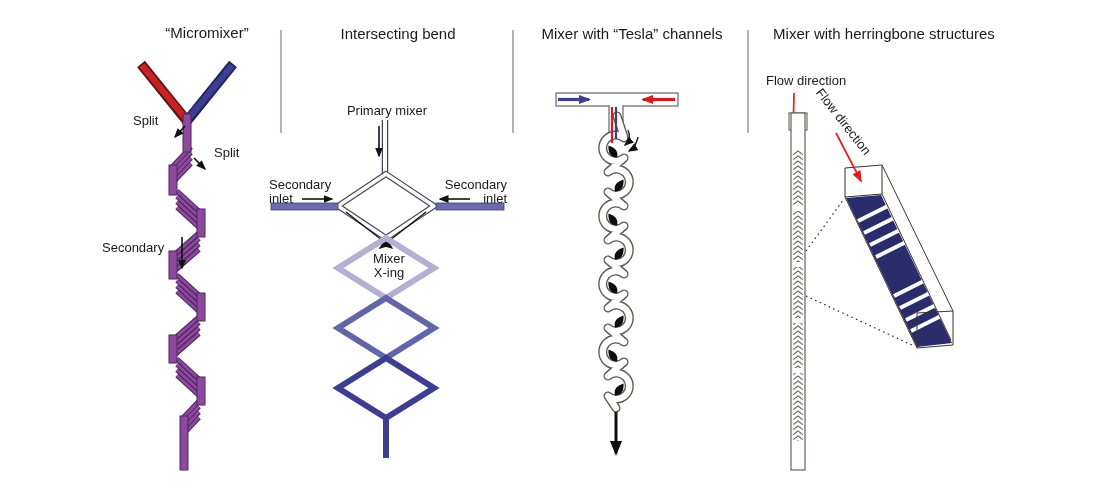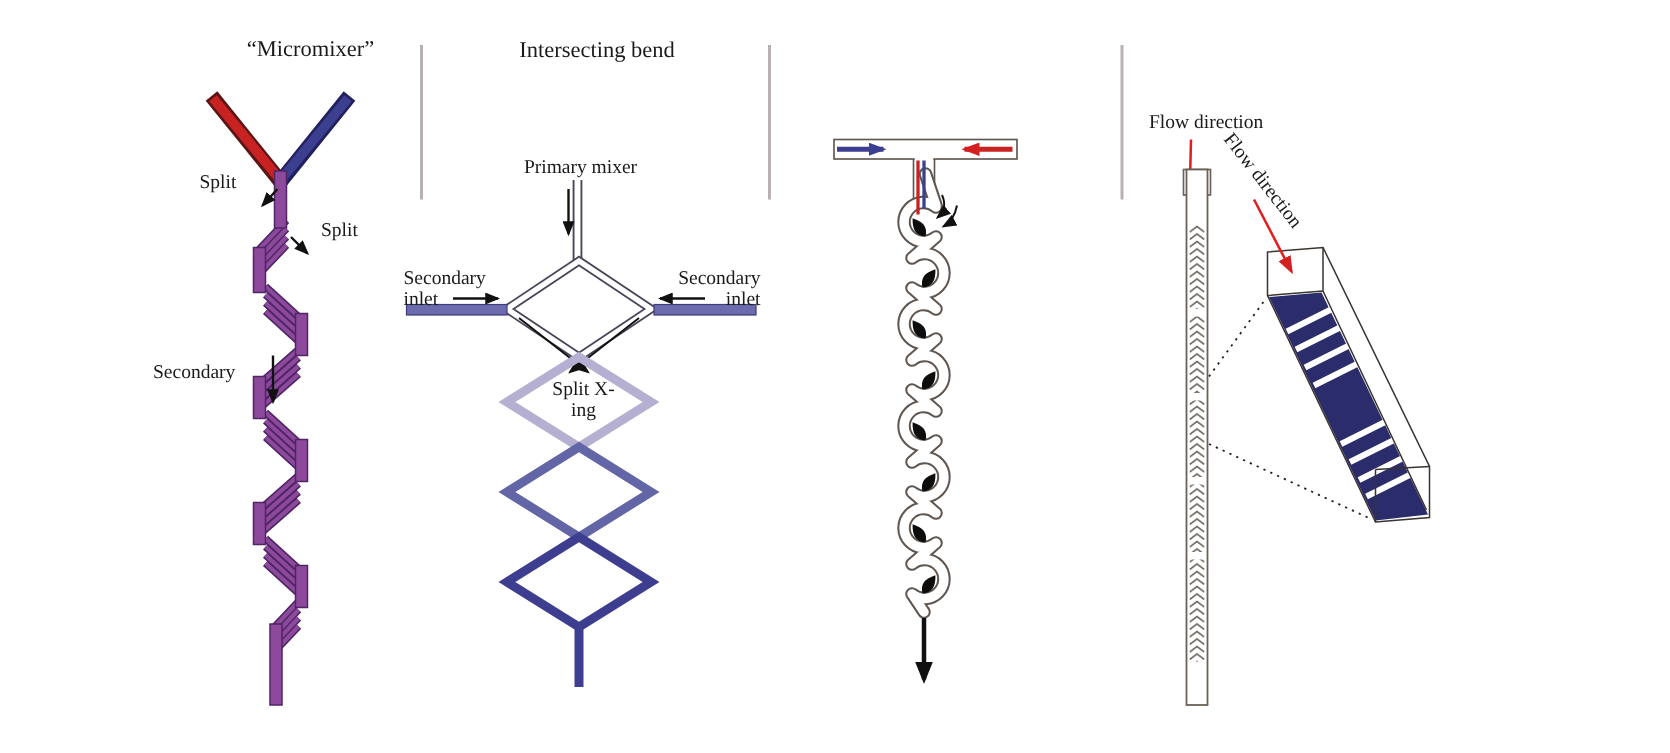--- a/index.html
+++ b/index.html
@@ -1,17 +1,17 @@
 <!DOCTYPE html>
 <html><head>
 <meta charset="utf-8">
 <style>
   html,body{margin:0;padding:0;background:#fff;}
   .fig{position:relative;width:1113px;height:502px;background:#ffffff;overflow:hidden;
-       font-family:Liberation Serif, serif;color:#1a1a1a;}
+       font-family:Liberation Sans, sans-serif;color:#1a1a1a;}
   .fig svg{position:absolute;left:0;top:0;}
   .lbl{position:absolute;font-size:13px;line-height:1.1;white-space:nowrap;color:#1a1a1a;}
   .ttl{font-size:15px;white-space:nowrap;}
   .ctr{transform:translateX(-50%);}
   .wrap{white-space:normal;}
   .alignr{text-align:right;}
   .alignc{text-align:center;}
   .rot{transform:rotate(52deg);transform-origin:0 0;}
 </style>
 </head>
@@ -235,27 +235,29 @@
       </g>
     </g>
     <g>
       <line x1="836" y1="133" x2="861" y2="181" stroke="#e02020" stroke-width="1.7" marker-end="url(#ar)"></line>
     </g>
   </g>
 </svg>
 
 <div class="lbl ttl ctr" style="left:207px;top:25px">“Micromixer”</div>
 <div class="lbl ttl ctr" style="left:398px;top:26px">Intersecting bend</div>
+<div class="lbl ttl ctr" style="left:632px;top:26px">Mixer with “Tesla” channels</div>
+<div class="lbl ttl ctr" style="left:884px;top:26px">Mixer with herringbone structures</div>
 
 <div class="lbl" style="left:133px;top:114px">Split</div>
 <div class="lbl" style="left:214px;top:146px">Split</div>
 <div class="lbl" style="left:102px;top:241px">Secondary</div>
 
 <div class="lbl ctr" style="left:387px;top:104px">Primary mixer</div>
 <div class="lbl wrap" style="left:269px;top:178px;width:74px">Secondary inlet</div>
 <div class="lbl wrap alignr" style="left:433px;top:178px;width:74px">Secondary inlet</div>
-<div class="lbl wrap alignc" style="left:366px;top:252px;width:46px">Split X-ing</div>
+<div class="lbl wrap alignc" style="left:366px;top:252px;width:46px">Mixer X-ing</div>
 
 
 <div class="lbl" style="left:766px;top:74px">Flow direction</div>
 <div class="lbl rot" style="left:824px;top:86px">Flow direction</div>
 
 </div>
 
 </body></html>

